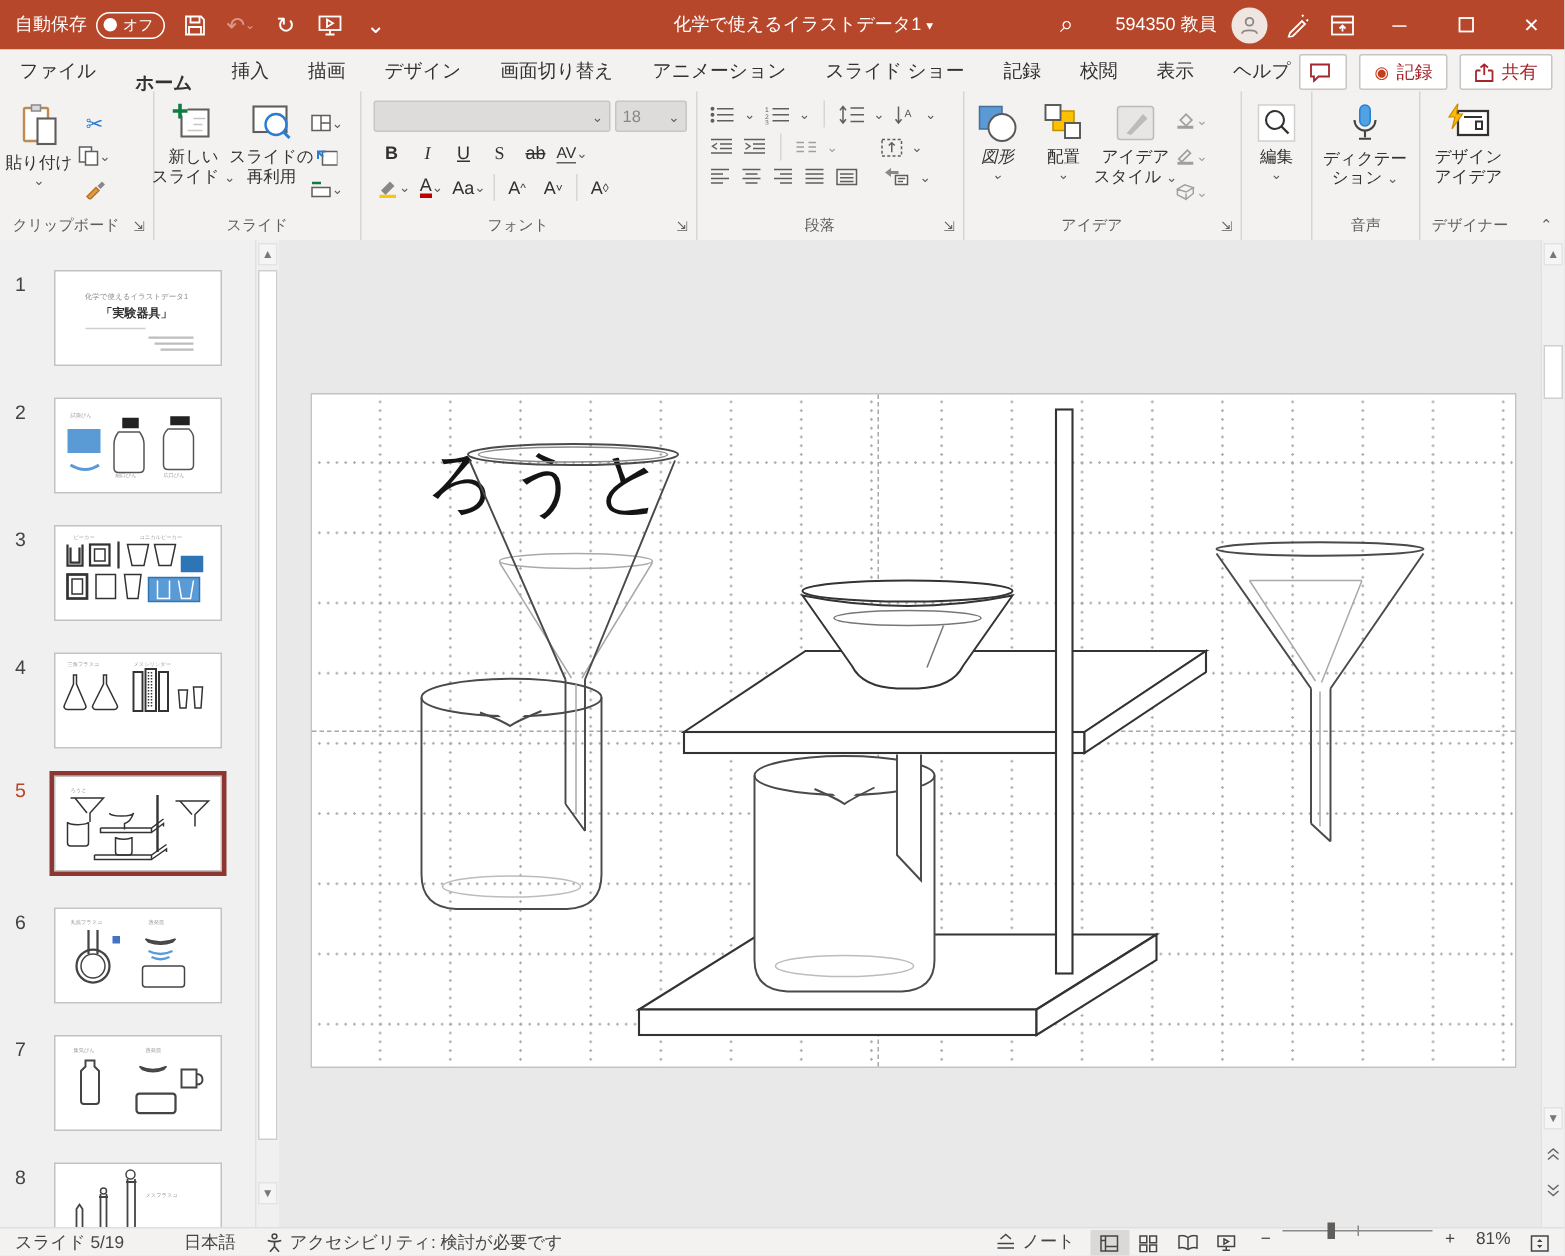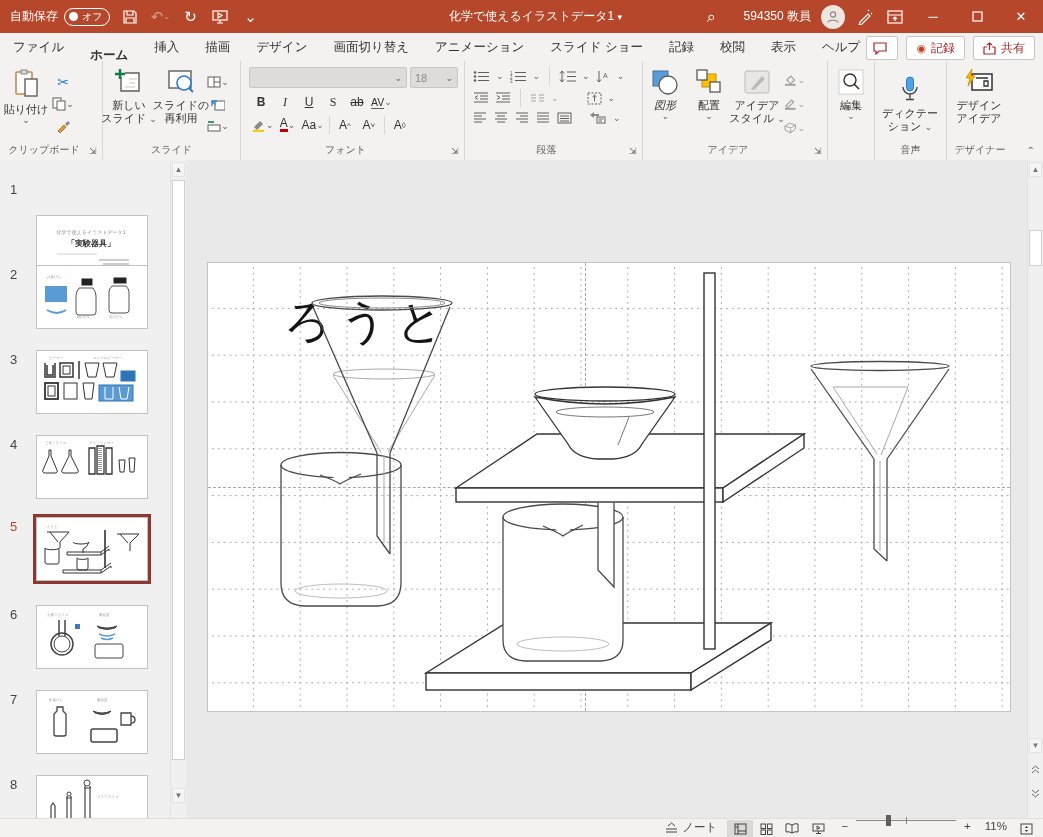--- a/index.html
+++ b/index.html
@@ -487,21 +487,21 @@
           <rect x="1" y="1" width="24" height="24" fill="#fff" stroke="#d2d0ce"></rect>
           <circle cx="12" cy="11" r="6" fill="none" stroke="#323130" stroke-width="1.4"></circle>
             <path d="M16 15 l5 5" stroke="#323130" stroke-width="1.6"></path>
         </svg>
         <span class="lbl">編集</span>
         <span class="chev">⌄</span>
       </div>
     </div>
 
     <div class="group" style="width:72px;">
-      <div class="bigbtn" style="width:70px;justify-content:center;">
+      <div class="bigbtn" style="width:70px;">
         <svg class="ic" width="18" height="27" viewBox="0 0 18 27">
           <rect x="5.5" y="1" width="7" height="14" rx="3.5" fill="#4FA3E3" stroke="#2b7cd3"></rect>
           <path d="M2 11 a7 7 0 0 0 14 0 M9 18.5 v4 M5 23.5 h8" fill="none" stroke="#444" stroke-width="1.4"></path>
         </svg>
         <span class="lbl"><span>ディクテー</span><br><span>ション</span> <span class="chev">⌄</span></span>
       </div>
       <div class="glabel full">音声</div>
     </div>
 
     <div class="group" style="width:66px;border-right:none;">
@@ -517,21 +517,21 @@
     </div>
 
     <div style="position:absolute;right:8px;bottom:4px;color:#605e5c;font-size:10px;"><span>⌃</span></div>
   </div>
 
   <div class="main">
 
     <div class="thumbs">
 
       <span class="thumb-num" style="top:22px;">1</span>
-      <div class="thumb-item" style="top:20px;margin-top:35px;">
+      <div class="thumb-item" style="top:20px;">
         <svg width="108" height="60" viewBox="0 0 108 60">
           <text x="54" y="18" text-anchor="middle" font-size="5" fill="#8a8a8a">化学で使えるイラストデータ1</text>
           <text x="54" y="30" text-anchor="middle" font-size="8" font-weight="bold" fill="#333">「実験器具」</text>
           <path d="M20 38 h40" stroke="#cfcfcf" stroke-width="1"></path>
           <path d="M62 44 h30 M66 48 h26 M70 52 h22" stroke="#bdbdbd" stroke-width="1.5"></path>
         </svg>
       </div>
 
       <span class="thumb-num" style="top:107px;">2</span>
       <div class="thumb-item" style="top:105px;">
@@ -724,20 +724,31 @@
         <span class="arrow" style="top:626px;background:none;border:none;">
           <svg width="9" height="9" viewBox="0 0 9 9">
               <path d="M1 1 l3.5 3 3.5-3 M1 5 l3.5 3 3.5-3" fill="none" stroke="#666"></path>
             </svg>
         </span>
       </div>
     </div>
   </div>
 
   <div class="statusbar">
+    <div class="sb-left">
+      <span class="sb-item">スライド 5/19</span>
+      <span class="sb-item" style="margin-left:20px;">日本語</span>
+      <span class="sb-item">
+        <svg width="12" height="13" viewBox="0 0 12 13">
+            <circle cx="6" cy="2.2" r="1.6" fill="none" stroke="#444"></circle>
+            <path d="M1.5 5 q4.5 1.5 9 0 M6 6 v3 M6 9 l-3 3.5 M6 9 l3 3.5" fill="none" stroke="#444" stroke-width="1.1"></path>
+          </svg>
+        <span>アクセシビリティ: 検討が必要です</span>
+      </span>
+    </div>
     <div class="sb-right">
       <span class="sb-item">
         <svg width="13" height="11" viewBox="0 0 13 11">
             <path d="M3 4 l3.5-3 3.5 3 M1 7 h11 M1 10 h11" fill="none" stroke="#444"></path>
           </svg>
         <span>ノート</span>
       </span>
       <span class="viewbtn on">
         <svg width="13" height="12" viewBox="0 0 13 12">
             <rect x="1" y="1" width="11" height="10" fill="none" stroke="#444"></rect>
@@ -762,21 +773,21 @@
             <rect x="1" y="1" width="11" height="7" fill="none" stroke="#444"></rect>
             <path d="M6.5 8 v2.5 M4 10.5 h5 M5 3 l3 1.7 -3 1.7 z" fill="none" stroke="#444"></path>
           </svg>
       </span>
       <span class="sb-item" style="padding:0 2px 0 10px;">−</span>
       <span class="zoomline">
           <span class="ztick"></span>
           <span class="zthumb"></span>
         </span>
       <span class="sb-item" style="padding:0 8px 0 2px;">+</span>
-      <span class="sb-item" style="padding:0 6px;">11%</span>
+      <span class="sb-item" style="padding:0 6px;">81%</span>
       <span class="viewbtn">
         <svg width="13" height="12" viewBox="0 0 13 12">
             <rect x="1" y="1" width="11" height="10" fill="none" stroke="#444"></rect>
             <path d="M6.5 3 l1.8 2 h-3.6 z M6.5 9 l1.8-2 h-3.6 z M3 6 h7" fill="#444" stroke="none"></path>
           </svg>
       </span>
     </div>
   </div>
 
 </div>

